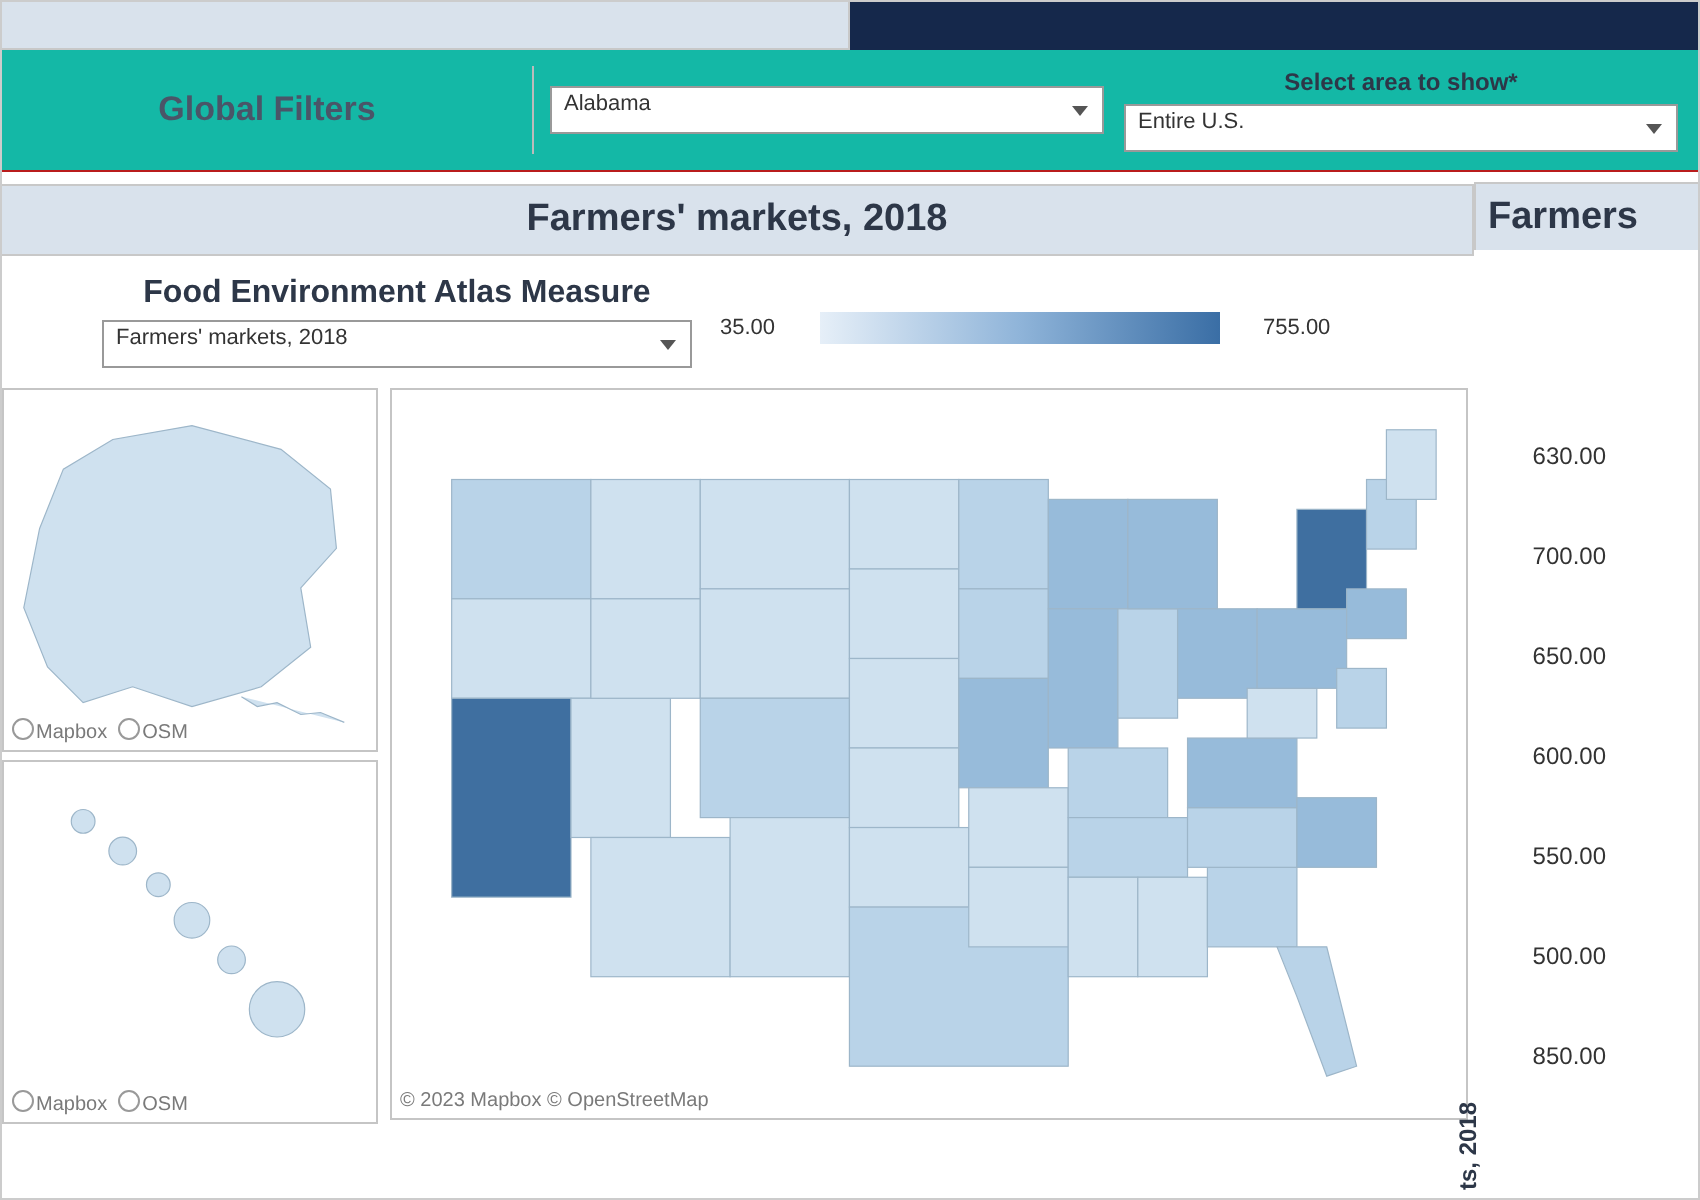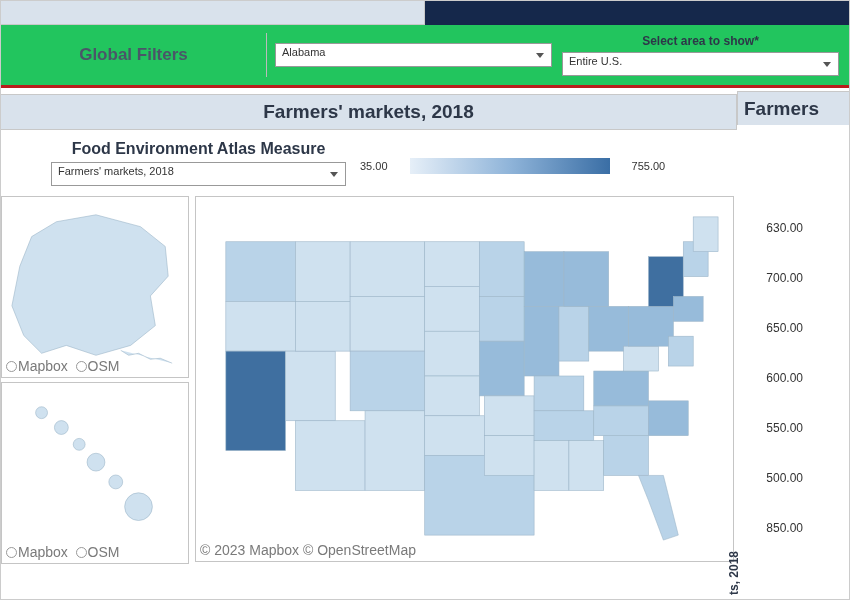--- a/index.html
+++ b/index.html
@@ -1,20 +1,20 @@
 <!DOCTYPE html>
 <html><head>
 <meta charset="utf-8">
 <style>
 html,body{margin:0;padding:0;width:850px;height:600px;font-family:Arial,Helvetica,sans-serif;font-size:12px;color:#333;background:#fff;overflow:hidden}
 .outer{width:850px;height:600px;box-sizing:border-box;border:1px solid #ccc;position:relative;box-shadow:0 2px 6px rgba(0,0,0,.15)}
 .top-tabs{display:flex;height:24px}
 .tab-left{flex:1;background:#d9e2ec;border:1px solid #c8c8c8;border-top:0;border-left:0}
 .tab-right{flex:1;background:#15284b;border:1px solid #15284b;border-top:0;border-right:0}
-.filter-row{display:flex;align-items:center;height:60px;border-bottom:3px solid #b91c1c;background:#22c55e}
+.filter-row{display:flex;align-items:center;height:60px;border-bottom:1px solid #b91c1c;background:#14b8a6}
 .filter-title{width:265px;text-align:center;font-size:17px;font-weight:bold;color:#4a5568}
 .vdiv{width:1px;height:44px;background:#bbb;margin-right:8px}
 .filter-col{flex:1;padding:0 10px 0 0}
 .filter-label{font-size:12px;font-weight:bold;text-align:center;color:#2d3748;margin-bottom:4px}
 .sel{width:100%;height:24px;border:1px solid #999;background:#fff;font-size:11px;padding:2px 18px 2px 6px;position:relative;box-sizing:border-box;cursor:pointer}
 .sel::after{content:"";position:absolute;right:7px;top:9px;border-left:4px solid transparent;border-right:4px solid transparent;border-top:5px solid #555}
 .title-band{height:34px;background:#d9e2ec;border:1px solid #c8c8c8;border-left:0;display:flex;align-items:center;justify-content:center;font-size:19px;font-weight:bold;color:#2d3748;width:735px;margin-top:6px}
 .right-cut{position:absolute;right:0;top:90px;width:112px}
 .right-title{height:34px;background:#d9e2ec;border:1px solid #c8c8c8;border-right:0;display:flex;align-items:center;padding-left:6px;font-size:19px;font-weight:bold;color:#2d3748}
 .body-row{display:flex;margin-top:4px}
@@ -24,21 +24,21 @@
 .measure-label{font-size:16px;font-weight:bold;color:#2d3748;text-align:center;width:295px;margin-bottom:4px}
 .sel.small{width:295px}
 .grad-wrap{display:flex;align-items:center;gap:22px;margin-top:18px;font-size:11px;color:#333}
 .grad{width:200px;height:16px;background:linear-gradient(to right,#e6eff8,#8fb4d9,#3a6ea5)}
 .map-row{display:flex;gap:6px;padding:0 2px 0 0}
 .inset-col{width:188px;display:flex;flex-direction:column;gap:4px}
 .pane{border:1px solid #c5c5c5;background:#fff;position:relative;overflow:hidden}
 .ak{height:180px}
 .hi{height:180px}
 .us{flex:1;height:364px}
-.attrib{position:absolute;left:4px;bottom:3px;font-size:14px;color:#7a7a7a}
+.attrib{position:absolute;left:4px;bottom:3px;font-size:10px;color:#7a7a7a}
 .attrib .c{display:inline-block;width:9px;height:9px;border:1px solid #999;border-radius:50%;position:relative;top:1px;margin-right:1px}
 .axis-col{width:112px;position:absolute;right:0;top:124px;height:470px;background:#fff}
 .axis{position:relative;height:100%}
 .tick{position:absolute;right:46px;font-size:12px;color:#333}
 .ylab{position:absolute;left:4px;bottom:0;transform:rotate(-90deg);transform-origin:left bottom;font-size:12px;font-weight:bold;color:#2d3748;white-space:nowrap}
 svg{display:block}
 .land{fill:#cfe1ef;stroke:#9db6c9;stroke-width:.6}
 .land.d1{fill:#b9d3e8}
 .land.d2{fill:#97bbda}
 .land.d4{fill:#3f6fa0}

